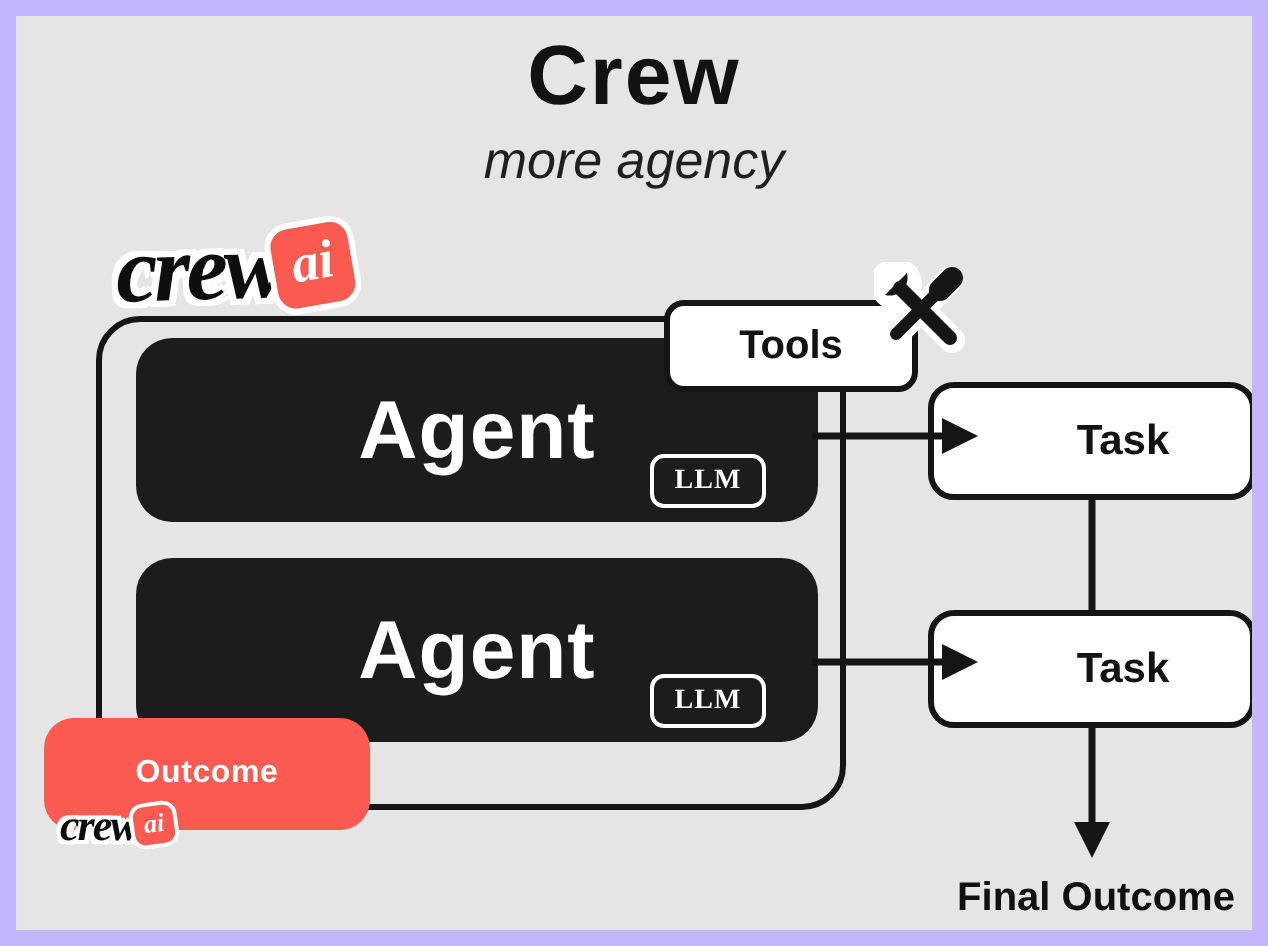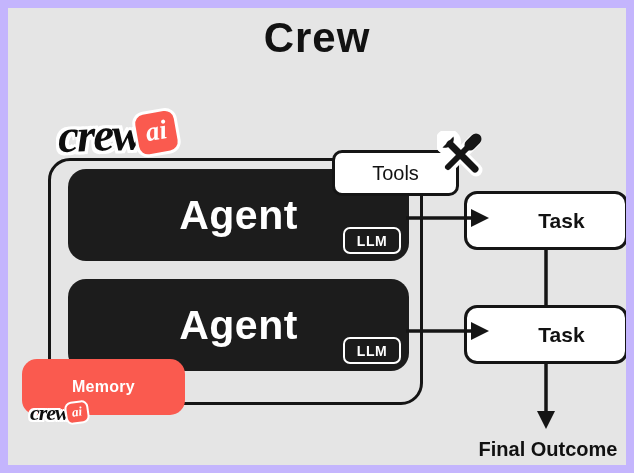--- a/index.html
+++ b/index.html
@@ -45,36 +45,36 @@
   }
   .logo-small .logo-badge{
     font-size:13px; padding:2px 5px 4px; border-radius:5px; box-shadow:0 0 0 2px #fff;
     margin-left:-2px; margin-top:1px;
   }
   
   .tools-box{
     position:absolute; left:324px; top:142px; width:127px; height:46px;
     background:#fff; border:3px solid #151515; border-radius:10px; z-index:3;
     display:flex; align-items:center; justify-content:center;
-    font-size:20px; font-weight:400; color:#121212;
+    font-size:20px; font-weight:700; color:#121212;
   }
   .tools-icon{ position:absolute; left:429px; top:123px; width:46px; height:46px; z-index:4; }
   
   .agent-box{
     position:absolute; left:60px; width:341px; height:92px;
     background:var(--agent_black,#1C1C1C); border-radius:18px; z-index:2;
     display:flex; align-items:center; justify-content:center;
   }
   .agent-1{ top:161px; } .agent-2{ top:271px; }
   .agent-label{ color:#fff; font-size:41px; font-weight:800; letter-spacing:0.5px; }
   .llm-badge{
-    position:absolute; right:8px; bottom:7px; width:58px; height:27px;
+    position:absolute; right:26px; bottom:7px; width:58px; height:27px;
     border:2.5px solid #fff; border-radius:7px; background:var(--agent_black,#1C1C1C);
     color:#fff; font-size:14px; font-weight:700; letter-spacing:0.5px;
-    display:flex; align-items:center; justify-content:center;
+    display:flex; align-items:center; justify-content:center;font-family:Liberation Serif, serif;
   }
   
   .task-box{
     position:absolute; left:456px; width:164px; height:59px; background:#fff;
     border:3px solid #151515; border-radius:13px; z-index:2;
     display:flex; align-items:center; justify-content:center;
     font-size:21px; font-weight:700; color:#121212;padding-left:31px;
   }
   .task-1{ top:183px; } .task-2{ top:297px; }
   
@@ -89,20 +89,21 @@
     font-size:20px; font-weight:800; color:#111;
   }
   .arrows{ position:absolute; inset:0; width:634px; height:473px; z-index:6; pointer-events:none; }
 </style>
 </head>
 <body>
 
 <div class="stage">
 
   <div class="title">Crew</div>
+  <div class="subtitle">more agency</div>
 
   <div class="crew-container"></div>
 
   <div class="logo logo-big">
     <span class="logo-script">crew</span>
     <span class="logo-badge">ai</span>
   </div>
 
   <div class="tools-box">
     <span>Tools</span>
@@ -134,21 +135,21 @@
   </div>
 
   <div class="task-box task-1">
     <span>Task</span>
   </div>
   <div class="task-box task-2">
     <span>Task</span>
   </div>
 
   <div class="memory-box">
-    <span>Memory</span>
+    <span>Outcome</span>
   </div>
 
   <div class="logo logo-small">
     <span class="logo-script">crew</span>
     <span class="logo-badge">ai</span>
   </div>
 
   <div class="final-outcome">Final Outcome</div>
 
   <svg class="arrows" viewBox="0 0 634 473">

